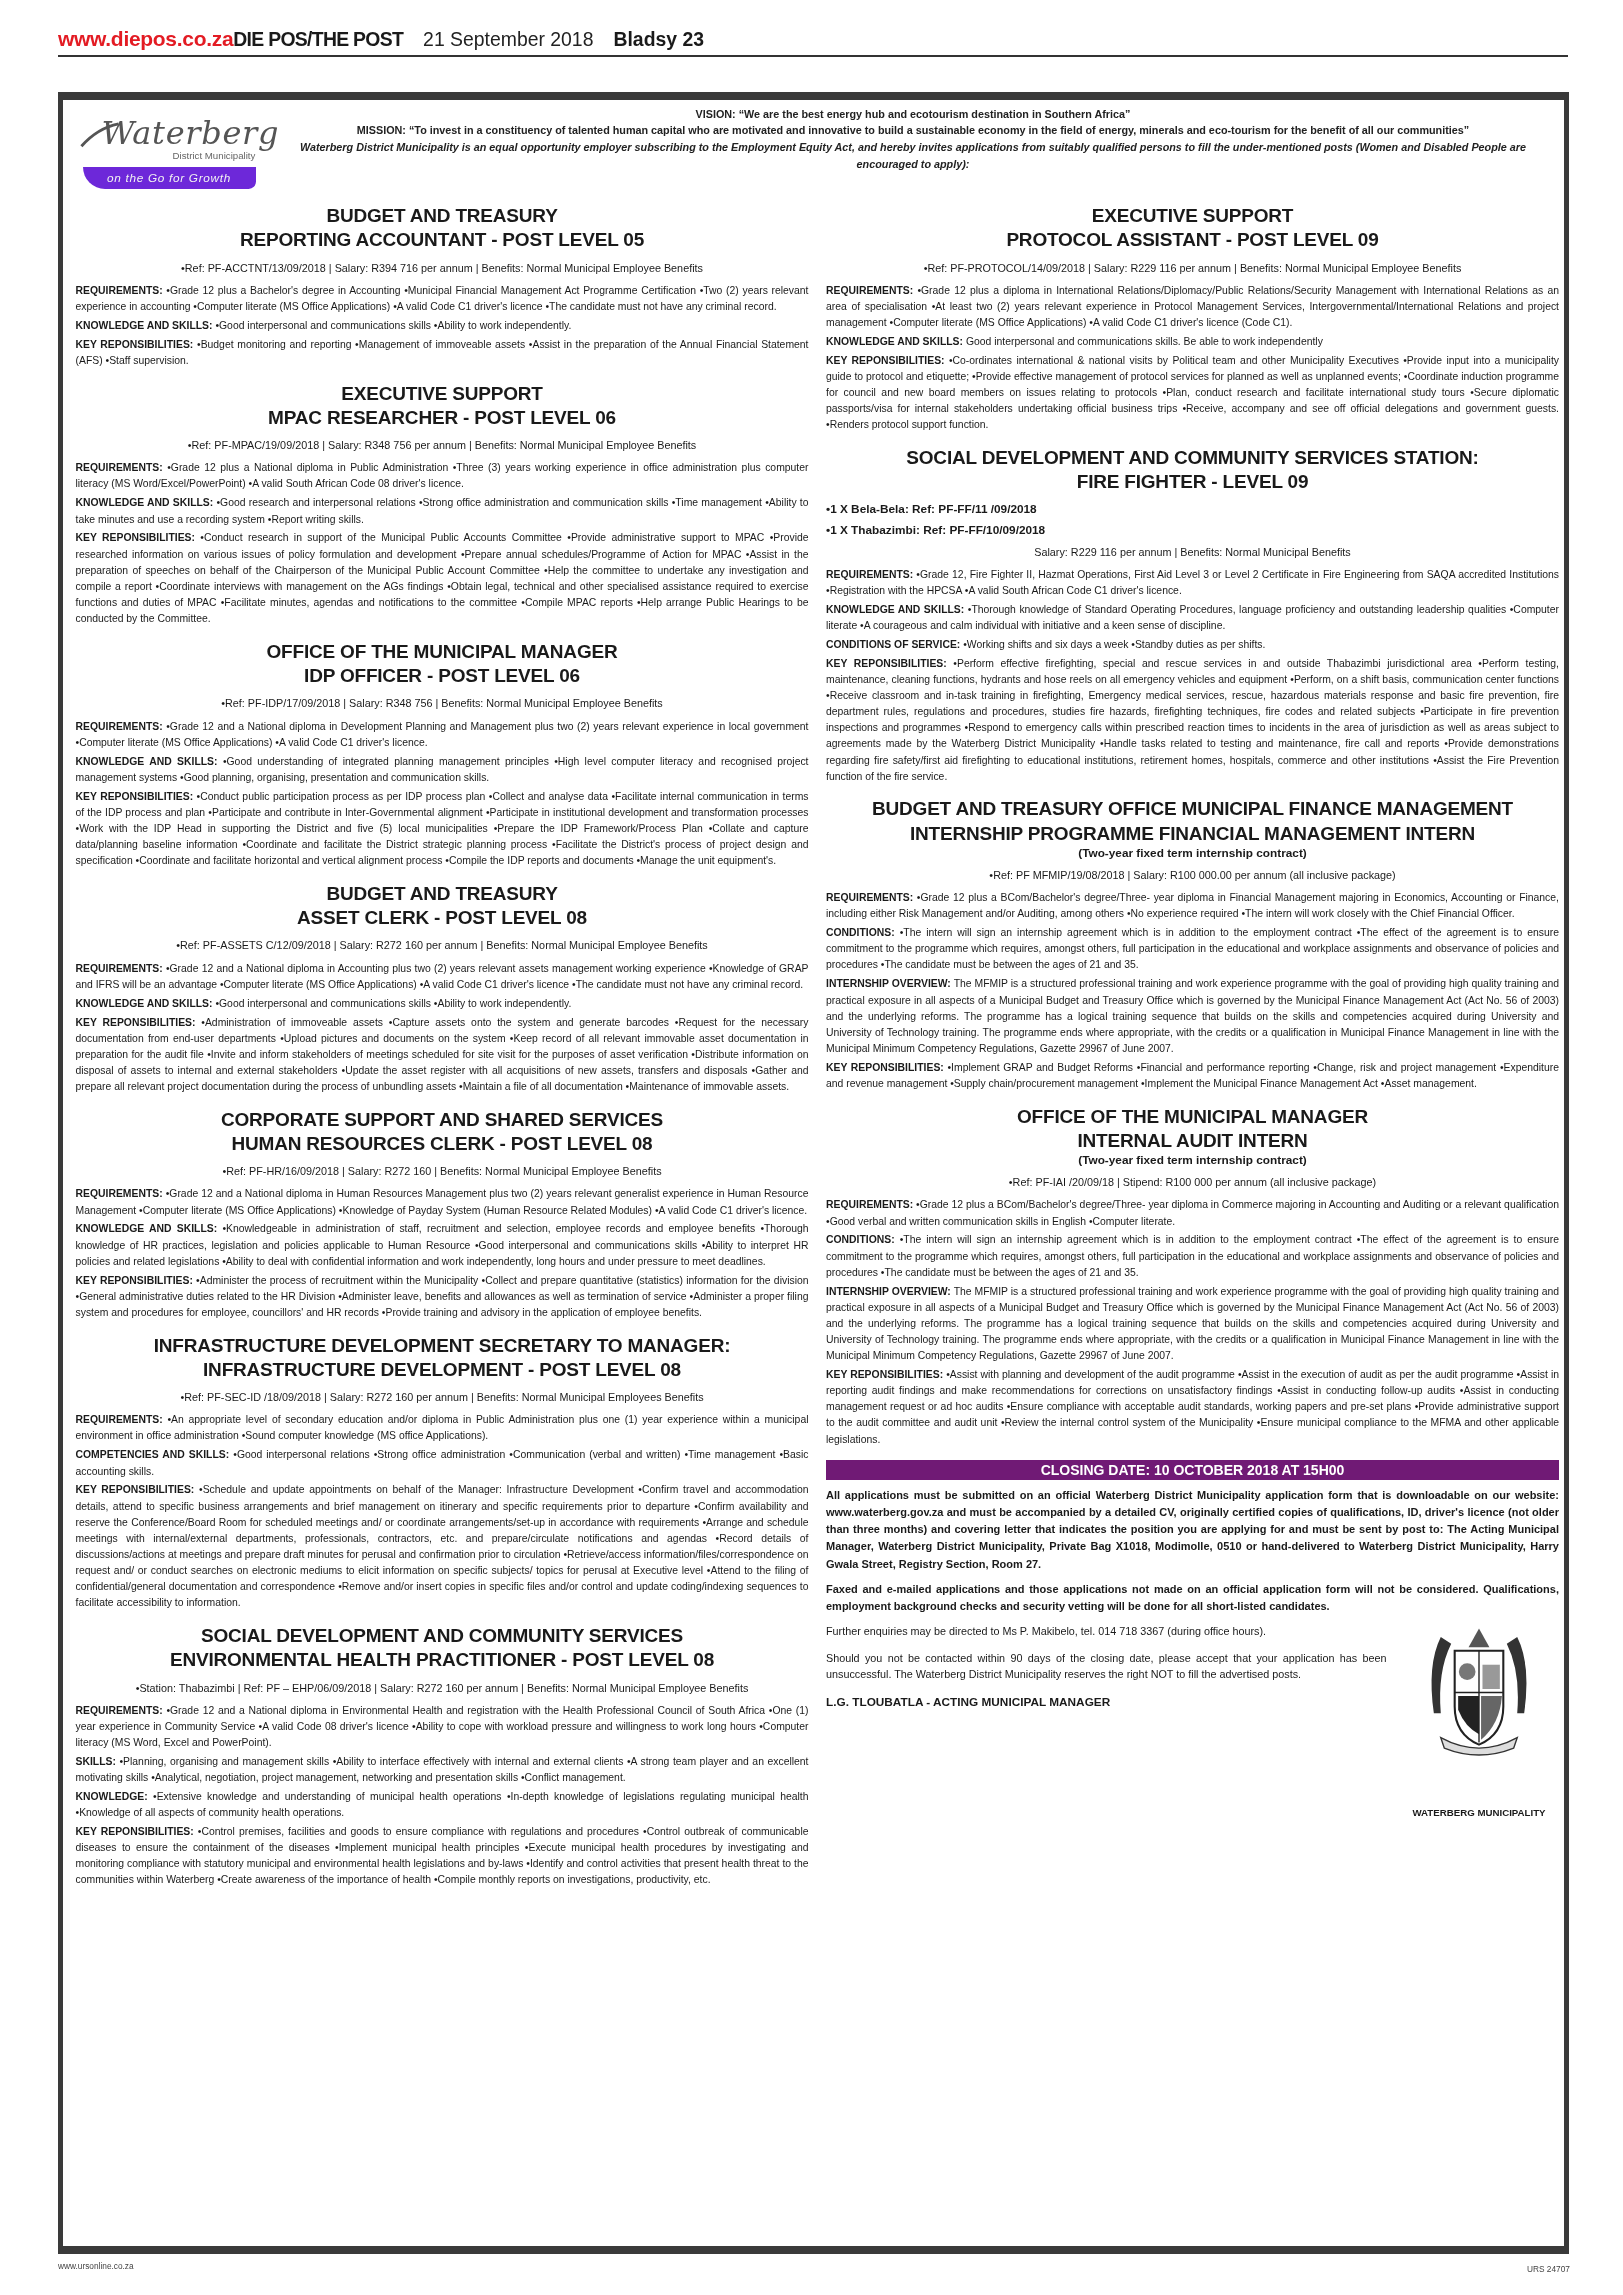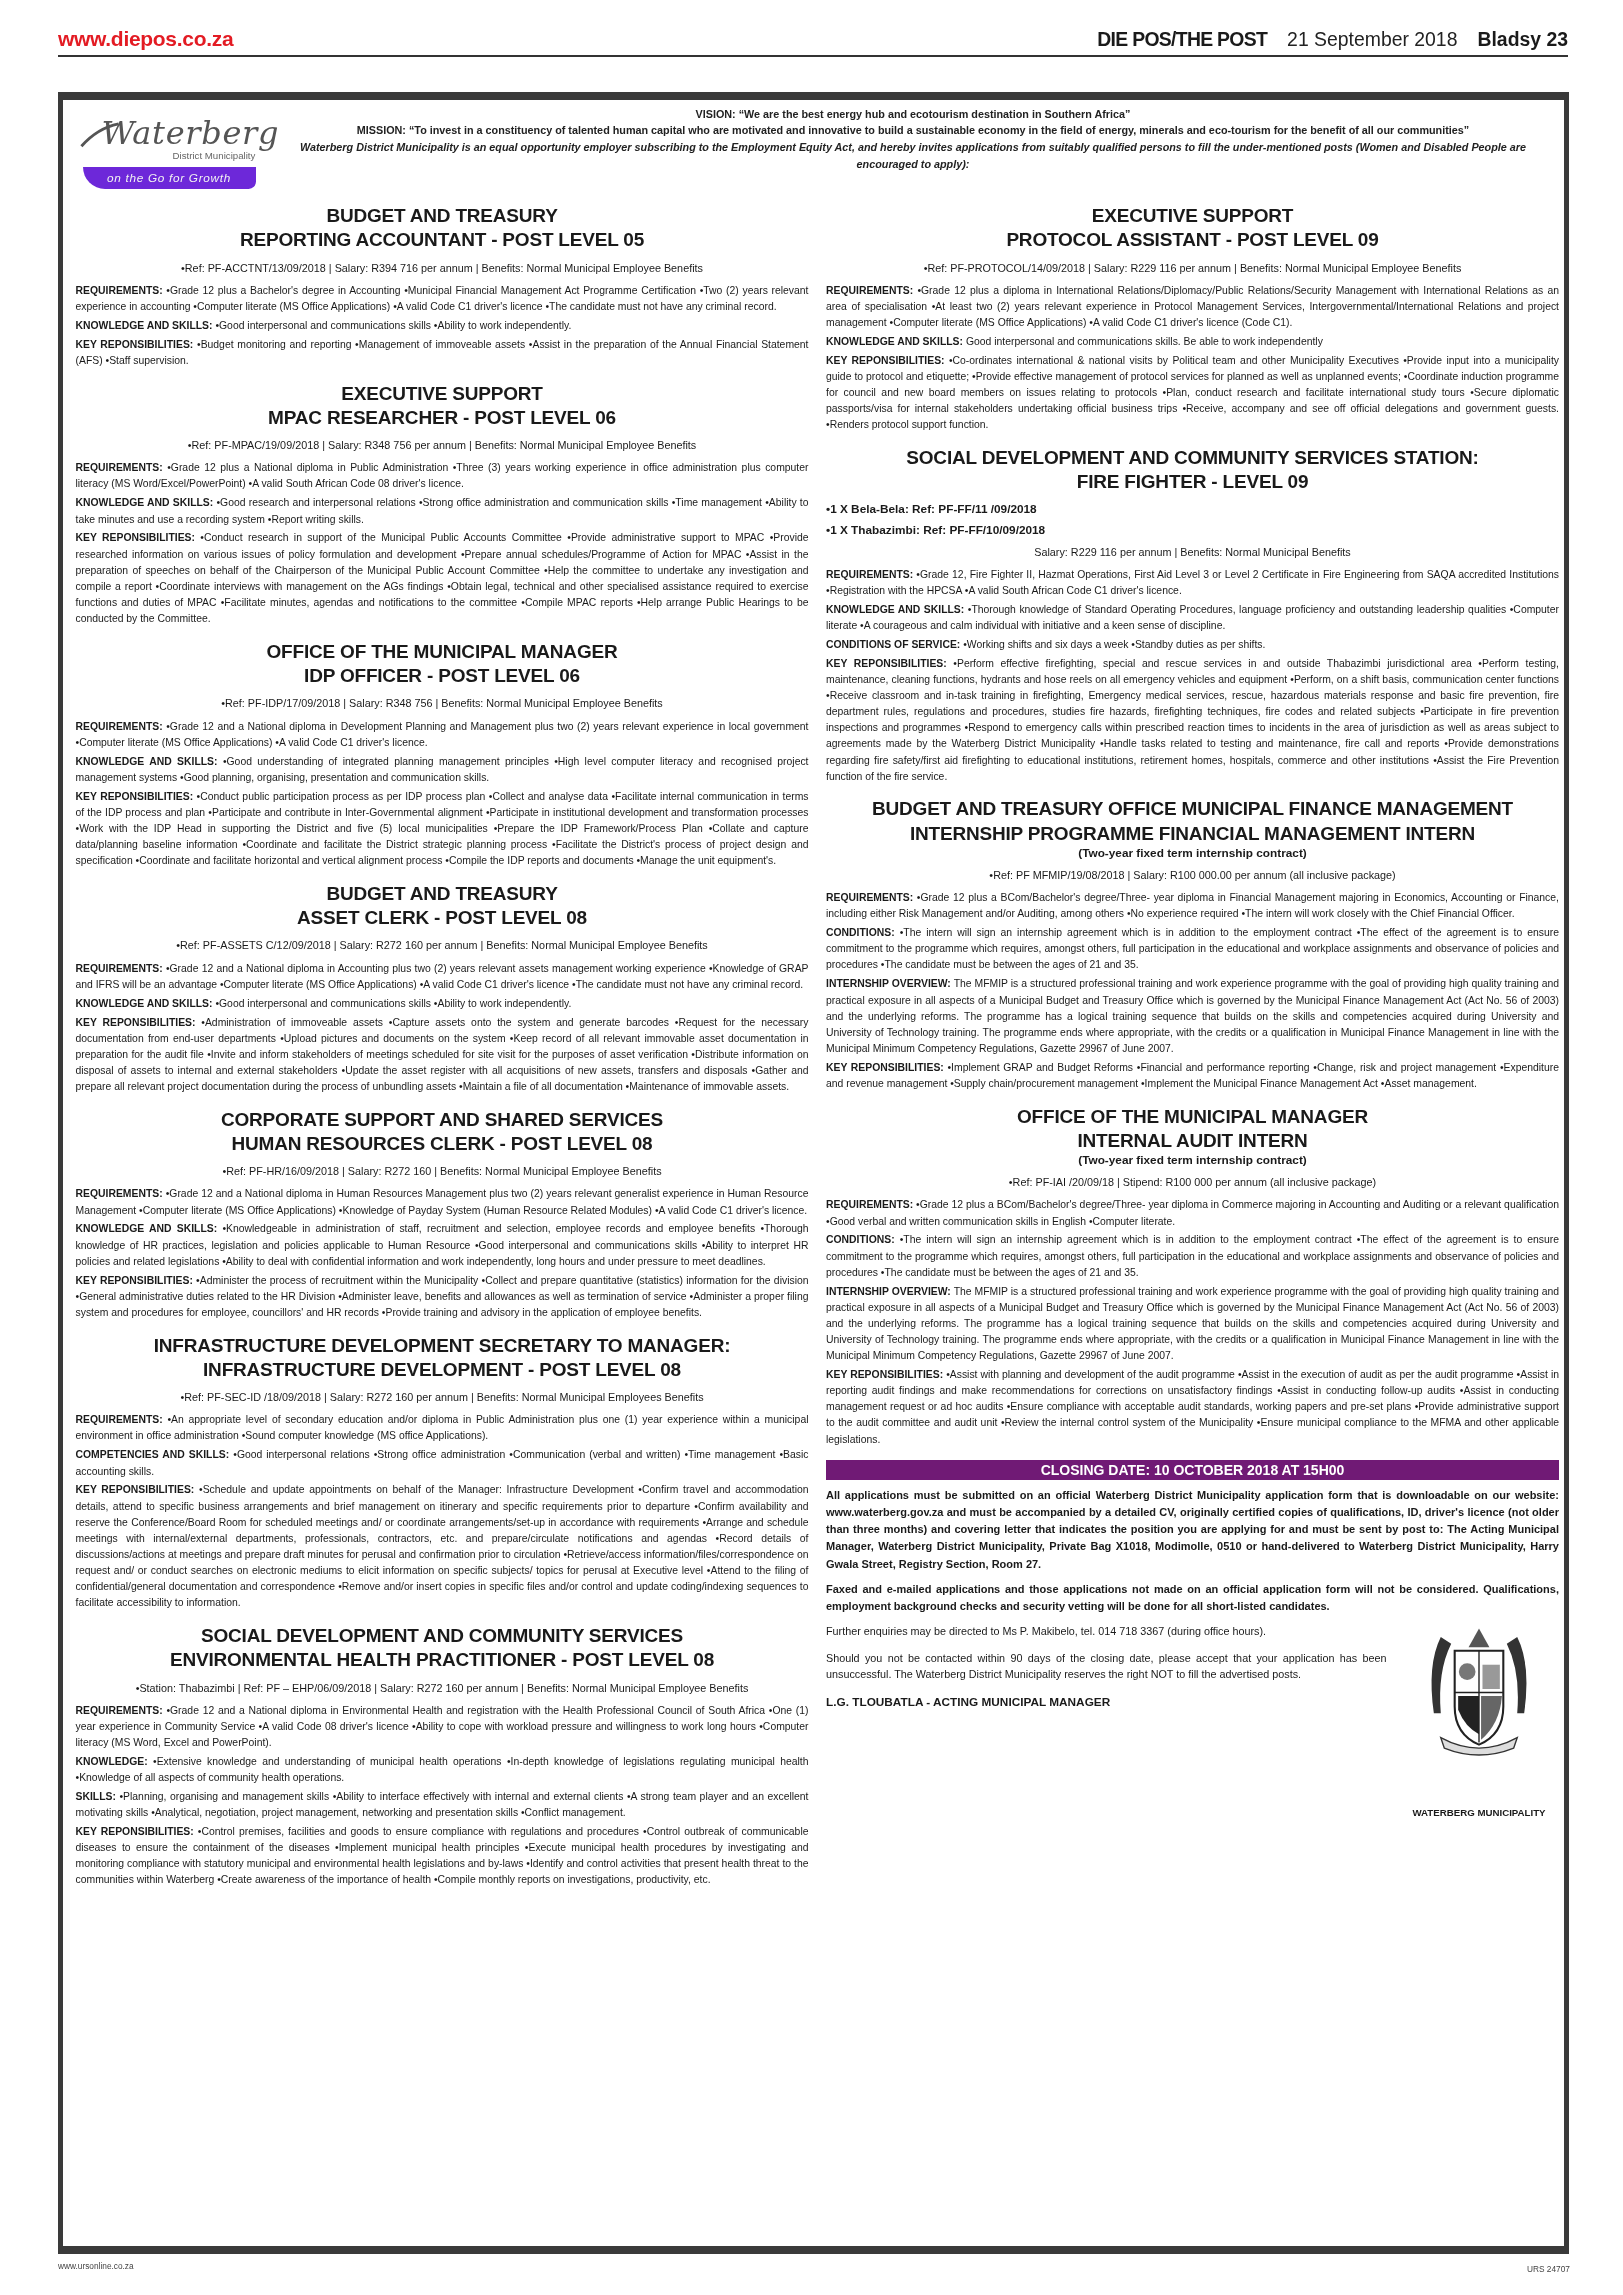--- a/index.html
+++ b/index.html
@@ -1,19 +1,19 @@
 <!DOCTYPE html>
 <html style="font-size:11px"><head>
 <meta charset="utf-8">
 <style>
   * { box-sizing: border-box; margin: 0; padding: 0; }
   html, body { width: 1623px; height: 2295px; background: #ffffff; overflow: hidden; }
   body { font-family: "Liberation Sans", sans-serif; color: #1a1a1a; position: relative; }
 
-  .masthead { position: absolute; left: 58px; top: 25px; width: 1510px; height: 32px; border-bottom: 2.1px solid #333; display: flex; align-items: flex-end; justify-content: space-between; padding-bottom: 4.2px; }
+  .masthead { position: absolute; left: 58px; top: 25px; width: 1510px; height: 32px; border-bottom: 2.1px solid #333; display: flex; align-items: flex-end; padding-bottom: 4.2px; }
   .masthead .site { color: #e31b23; font-weight: bold; font-size: 21px; letter-spacing: -0.3px; }
   .masthead .right { display: flex; gap: 20px; align-items: baseline; font-size: 19.4px; }
   .masthead .paper { font-weight: bold; letter-spacing: -0.7px; }
   .masthead .date { font-weight: normal; color: #222; }
   .masthead .page { font-weight: bold; }
 
   .ad { position: absolute; left: 58px; top: 92px; width: 1511px; height: 2162px; border: 5.6px solid #3a3a3a; border-top-width: 8.3px; border-bottom-width: 8.3px; background: #fff; }
 
   .top-band { position: absolute; left: 0; top: 0; width: 100%; height: 99px; }
   .logo { position: absolute; left: 12.5px; top: 7px; width: 187px; height: 85px; text-align: center; }
@@ -141,22 +141,22 @@
         <p><span class="lbl">COMPETENCIES AND SKILLS:</span><span> •Good interpersonal relations •Strong office administration •Communication (verbal and written) •Time management •Basic accounting skills.</span></p>
         <p><span class="lbl">KEY REPONSIBILITIES:</span><span> •Schedule and update appointments on behalf of the Manager: Infrastructure Development •Confirm travel and accommodation details, attend to specific business arrangements and brief management on itinerary and specific requirements prior to departure •Confirm availability and reserve the Conference/Board Room for scheduled meetings and/ or coordinate arrangements/set-up in accordance with requirements •Arrange and schedule meetings with internal/external departments, professionals, contractors, etc. and prepare/circulate notifications and agendas •Record details of discussions/actions at meetings and prepare draft minutes for perusal and confirmation prior to circulation •Retrieve/access information/files/correspondence on request and/ or conduct searches on electronic mediums to elicit information on specific subjects/ topics for perusal at Executive level •Attend to the filing of confidential/general documentation and correspondence •Remove and/or insert copies in specific files and/or control and update coding/indexing sequences to facilitate accessibility to information.</span></p>
       </div>
       <div class="post">
         <h2>
           <div>SOCIAL DEVELOPMENT AND COMMUNITY SERVICES</div>
           <div>ENVIRONMENTAL HEALTH PRACTITIONER - POST LEVEL 08</div>
         </h2>
         <div class="meta">•Station: Thabazimbi | Ref: PF – EHP/06/09/2018 | Salary: R272 160 per annum | Benefits: Normal Municipal Employee Benefits</div>
         <p><span class="lbl">REQUIREMENTS:</span><span> •Grade 12 and a National diploma in Environmental Health and registration with the Health Professional Council of South Africa •One (1) year experience in Community Service •A valid Code 08 driver's licence •Ability to cope with workload pressure and willingness to work long hours •Computer literacy (MS Word, Excel and PowerPoint).</span></p>
+        <p><span class="lbl">SKILLS:</span><span> •Planning, organising and management skills •Ability to interface effectively with internal and external clients •A strong team player and an excellent motivating skills •Analytical, negotiation, project management, networking and presentation skills •Conflict management.</span></p>
         <p><span class="lbl">KNOWLEDGE:</span><span> •Extensive knowledge and understanding of municipal health operations •In-depth knowledge of legislations regulating municipal health •Knowledge of all aspects of community health operations.</span></p>
-        <p><span class="lbl">SKILLS:</span><span> •Planning, organising and management skills •Ability to interface effectively with internal and external clients •A strong team player and an excellent motivating skills •Analytical, negotiation, project management, networking and presentation skills •Conflict management.</span></p>
         <p><span class="lbl">KEY REPONSIBILITIES:</span><span> •Control premises, facilities and goods to ensure compliance with regulations and procedures •Control outbreak of communicable diseases to ensure the containment of the diseases •Implement municipal health principles •Execute municipal health procedures by investigating and monitoring compliance with statutory municipal and environmental health legislations and by-laws •Identify and control activities that present health threat to the communities within Waterberg •Create awareness of the importance of health •Compile monthly reports on investigations, productivity, etc.</span></p>
       </div>
     </div>
 
   <div class="col right">
     <div id="right-col">
         <div class="post">
           <h2>
             <div>EXECUTIVE SUPPORT</div>
             <div>PROTOCOL ASSISTANT - POST LEVEL 09</div>

